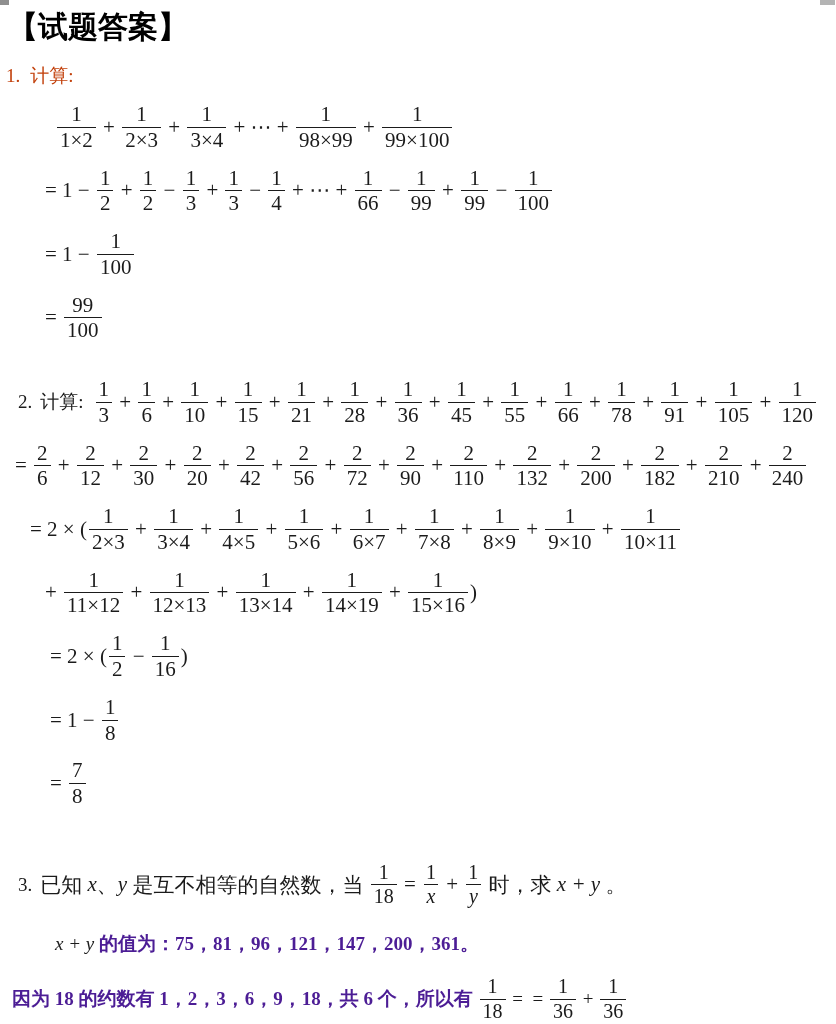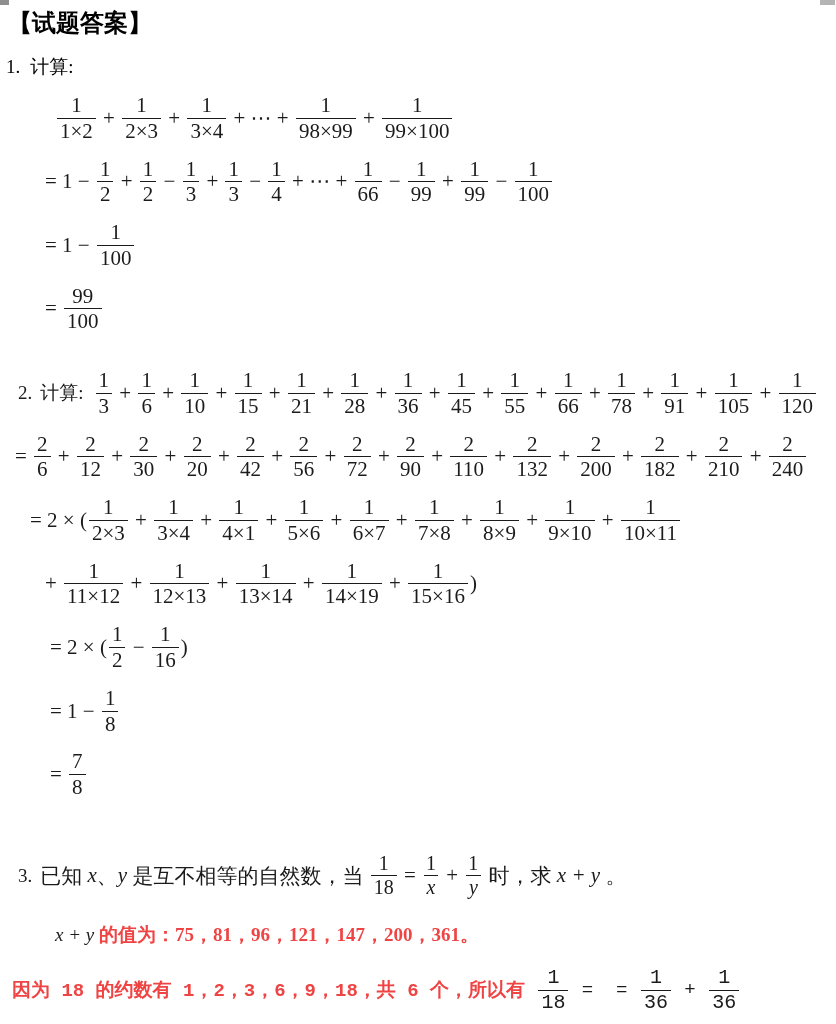--- a/index.html
+++ b/index.html
@@ -6,24 +6,24 @@
   body{
     width:836px;min-height:1024px;background:#ffffff;position:relative;overflow:hidden;
     font-family:"Liberation Serif","DejaVu Serif",serif;color:#1b1b1b;
   }
   .corner{position:absolute;top:0;}
   .corner.l{left:0;width:9px;height:5px;background:#8f8f8f;}
   .corner.r{right:1px;width:15px;height:5px;background:#b4b4b4;}
 
   .title{
     font-family:"Liberation Sans","DejaVu Sans",sans-serif;
-    font-weight:bold;font-size:24px;margin:7px 0 0 8px;color:#000;
+    font-weight:bold;font-size:30px;margin:7px 0 0 8px;color:#000;
   }
 
-  .plabel{font-size:19px;margin:15px 15px 0 6px;color:#000000;}
+  .plabel{font-size:19px;margin:15px 15px 0 6px;color:#c2410c;}
   .plabel .num{margin-right:10px;}
 
   .mline{
     font-size:21px;display:flex;align-items:center;flex-wrap:nowrap;
     margin-top:13px;
   }
   .mline span{white-space:pre;}
   .ind55{margin-left:55px;}
   .ind45{margin-left:45px;}
   .ind30{margin-left:30px;}
@@ -35,26 +35,26 @@
 
   .plab2{font-size:19px;margin-right:8px;}
   .ppr{font-size:19px;margin-right:10px;}
 
   .fr{display:inline-flex;flex-direction:column;align-items:center;margin:0 2px;line-height:1.18;}
   .fn{padding:0 3px;}
   .fd{padding:0 3px;border-top:1.4px solid currentColor;}
 
   .it{font-style:italic;}
   .tx{}
-  .rb{color:#ef4444;font-weight:bold;}
+  .rb{color:#4c1d95;font-weight:bold;}
 
   .aline{font-size:19px;display:flex;align-items:center;flex-wrap:nowrap;}
   .aline span{white-space:pre;}
   .a1{margin:22px 0 0 55px;}
-  .a2{margin:18px 0 0 12px;font-family:Liberation Mono, monospace;}
+  .a2{margin:18px 0 0 12px;}
   .a2 .fr,.p3 .fr{font-size:20px;}
 </style>
 </head>
 <body>
 
 <div class="corner l"></div>
 <div class="corner r"></div>
 
 <div class="title">【试题答案】</div>
 
@@ -138,21 +138,21 @@
       <span class="fr"><span class="fn">2</span><span class="fd">210</span></span>
       <span class="tx"> + </span>
       <span class="fr"><span class="fn">2</span><span class="fd">240</span></span>
     </div>
   <div class="mline ind30">
       <span class="tx">= 2 × (</span>
       <span class="fr"><span class="fn">1</span><span class="fd">2×3</span></span>
       <span class="tx"> + </span>
       <span class="fr"><span class="fn">1</span><span class="fd">3×4</span></span>
       <span class="tx"> + </span>
-      <span class="fr"><span class="fn">1</span><span class="fd">4×1</span></span>
+      <span class="fr"><span class="fn">1</span><span class="fd">4×5</span></span>
       <span class="tx"> + </span>
       <span class="fr"><span class="fn">1</span><span class="fd">5×6</span></span>
       <span class="tx"> + </span>
       <span class="fr"><span class="fn">1</span><span class="fd">6×7</span></span>
       <span class="tx"> + </span>
       <span class="fr"><span class="fn">1</span><span class="fd">7×8</span></span>
       <span class="tx"> + </span>
       <span class="fr"><span class="fn">1</span><span class="fd">8×9</span></span>
       <span class="tx"> + </span>
       <span class="fr"><span class="fn">1</span><span class="fd">9×10</span></span>

